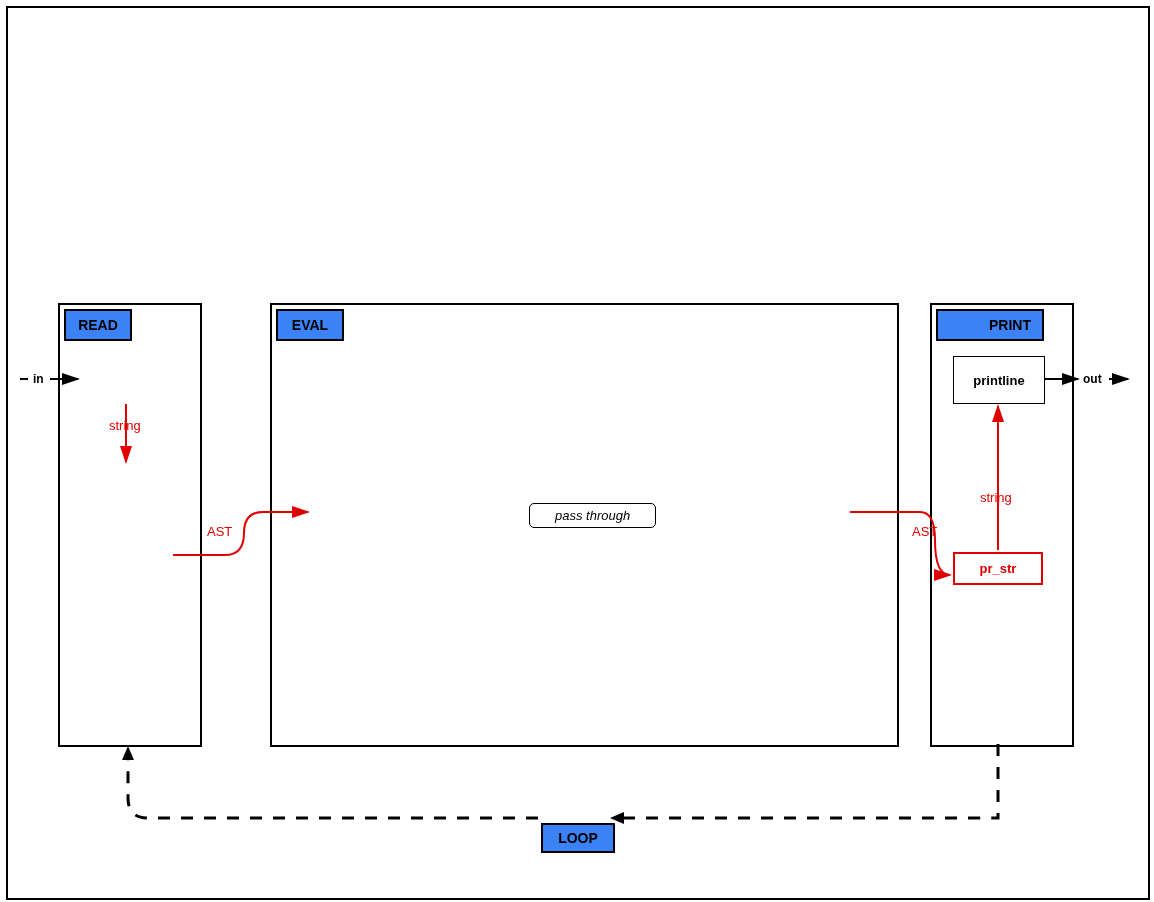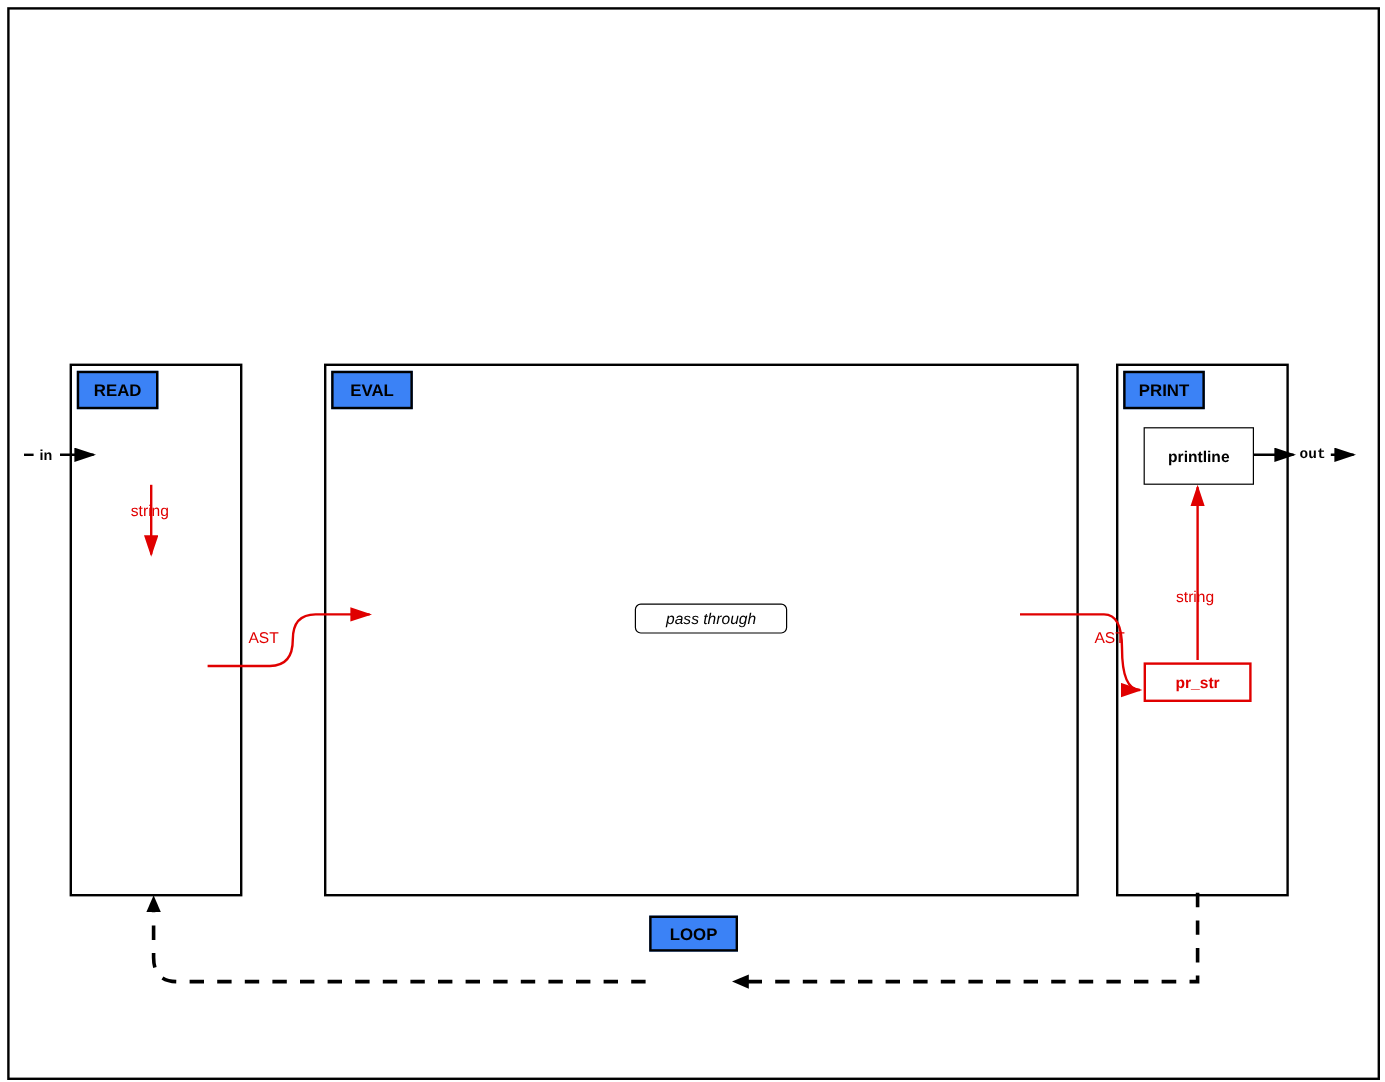--- a/index.html
+++ b/index.html
@@ -88,34 +88,34 @@
 
   <div id="outer-frame" class="frame" style="left: 6px; top: 6px; width: 1140px; height: 890px;"></div>
 
   <div id="panel-read" class="frame" style="left: 58px; top: 303px; width: 140px; height: 440px;"></div>
   <div id="tab-read" class="tab" style="left: 64px; top: 309px; width: 64px; height: 28px;">READ</div>
 
   <div id="panel-eval" class="frame" style="left: 270px; top: 303px; width: 625px; height: 440px;"></div>
   <div id="tab-eval" class="tab" style="left: 276px; top: 309px; width: 64px; height: 28px;">EVAL</div>
 
   <div id="panel-print" class="frame" style="left: 930px; top: 303px; width: 140px; height: 440px;"></div>
-  <div id="tab-print" class="tab" style="left: 936px; top: 309px; width: 64px; height: 28px;">PRINT</div>
+  <div id="tab-print" class="tab" style="left: 936px; top: 309px; width: 64px; height: 28px; padding-left: 40px;">PRINT</div>
 
-  <div id="tab-loop" class="tab" style="left: 541px; top: 763px; width: 70px; height: 26px;">LOOP</div>
+  <div id="tab-loop" class="tab" style="left: 541px; top: 823px; width: 70px; height: 26px;">LOOP</div>
 
 
   <div id="box-printline" class="box" style="left: 953px; top: 356px; width: 90px; height: 46px;">printline</div>
 
 
   <div id="box-pr_str" class="redbox" style="left: 953px; top: 552px; width: 90px; height: 33px; padding-top: 0px; align-items: center;">
     <span style="align-self:center;">pr_str</span>
   </div>
 
   <div class="label" style="left:33px; top:372px;">in</div>
-  <div class="label" style="left:1083px; top:372px;font-family:Liberation Mono, monospace;">out</div>
+  <div class="label" style="left:1083px; top:372px;">out</div>
 
   <div class="redlabel" style="left:109px; top:418px;">string</div>
   <div class="redlabel" style="left:207px; top:524px;">AST</div>
   <div class="redlabel" style="left:912px; top:524px;">AST</div>
   <div class="redlabel" style="left:980px; top:490px;">string</div>
 
   <div class="passthrough" style="left:529px; top:503px;">pass through</div>
 
   <svg class="overlay">
     <defs>

